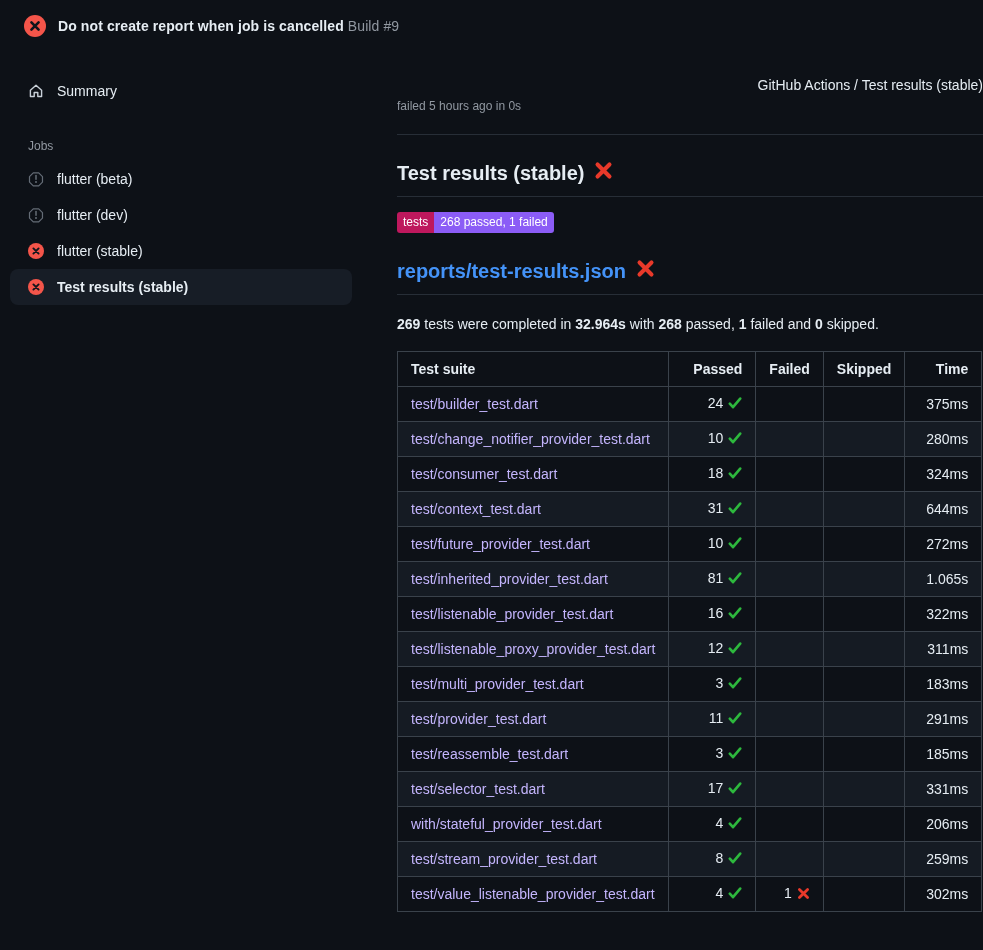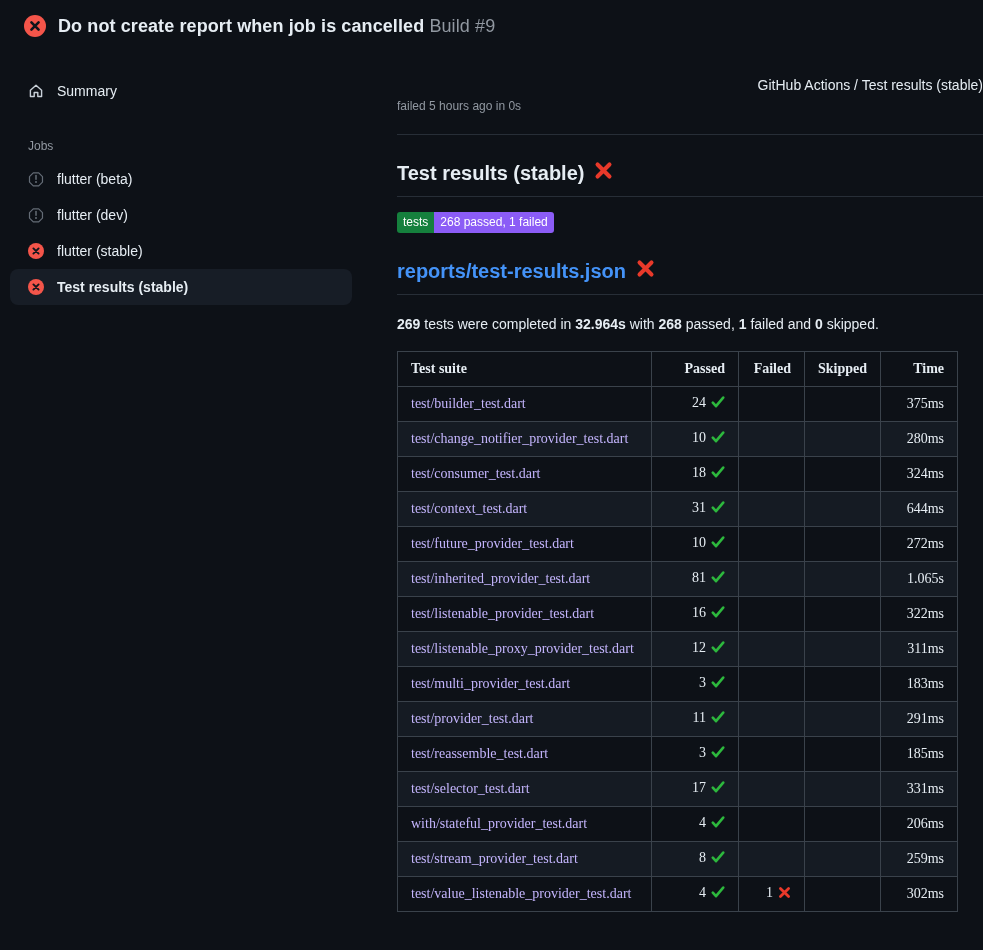--- a/index.html
+++ b/index.html
@@ -7,21 +7,21 @@
   body {
     width: 983px; height: 950px;
     background: #0d1117;
     color: #e6edf3;
     font-family: "Liberation Sans", sans-serif;
     overflow: hidden;
   }
   
   .app-header { display: flex; align-items: center; gap: 12px; padding: 15px 24px 8px 24px; }
   .app-header .status-icon { flex: 0 0 auto; display: flex; }
-  .app-title { font-size: 18px; font-weight: 700; letter-spacing: .1px; }
+  .app-title { font-size: 14px; font-weight: 700; letter-spacing: .1px; }
   .app-build { color: #9198a1; font-weight: 400; }
 
   
   .layout { display: flex; align-items: flex-start; }
   .sidebar { width: 397px; flex: 0 0 auto; padding: 28px 45px 0 10px; }
   .main { flex: 1 1 auto; padding-top: 32px; min-width: 0; }
 
   
   .side-item {
     display: flex; align-items: center; gap: 13px;
@@ -45,21 +45,21 @@
   }
   .report-link { color: #4493f8; text-decoration: none; cursor: pointer; }
 
   .badge { display: inline-flex; margin-top: 15px; border-radius: 3px; overflow: hidden; font-size: 12px; line-height: 14px; }
   .badge-label, .badge-value { padding: 3px 6px 4px 6px; color: #ffffff; }
 
   .summary-text { font-size: 14px; margin: 19px 0 0 0; line-height: 20px; }
   .summary-text b { font-weight: 700; }
 
   
-  table.results { border-collapse: collapse; margin-top: 17px; font-size: 14px; table-layout: fixed; font-family: Liberation Serif, serif; }
+  table.results { border-collapse: collapse; margin-top: 17px; font-size: 14px; table-layout: fixed; }
   .results th, .results td { border: 1px solid #3a424b; padding: 6px 13px; line-height: 20px; overflow: hidden; white-space: nowrap; }
   .results th { font-weight: 700; text-align: left; padding-top: 7px; padding-bottom: 7px; }
   .results th.num, .results td.num { text-align: right; }
   .results tbody tr:nth-child(even) { background: #151b23; }
   .suite-link { color: #c4b5fd; text-decoration: none; cursor: pointer; }
   .cell-mark { display: inline-block; vertical-align: -2px; margin-left: 5px; }
   .heading-mark { display: inline-block; }
 </style>
 </head>
 <body>
@@ -139,21 +139,21 @@
     <div class="section-heading">
       <span>Test results (stable)</span>
       <span class="heading-mark">
         <svg width="19" height="19" viewBox="0 0 14 14">
           <path d="M2.6 2.6l8.8 8.8M11.4 2.6l-8.8 8.8" stroke="#e8392a" stroke-width="3" stroke-linecap="round"></path>
         </svg>
       </span>
     </div>
 
     <div class="badge">
-      <span class="badge-label" style="background:#15803d">tests</span>
+      <span class="badge-label" style="background:#be185d">tests</span>
       <span class="badge-value" style="background:#8b5cf6">268 passed, 1 failed</span>
     </div>
 
     <div class="section-heading">
       <a class="report-link">reports/test-results.json</a>
       <span class="heading-mark">
         <svg width="19" height="19" viewBox="0 0 14 14">
           <path d="M2.6 2.6l8.8 8.8M11.4 2.6l-8.8 8.8" stroke="#e8392a" stroke-width="3" stroke-linecap="round"></path>
         </svg>
       </span>

